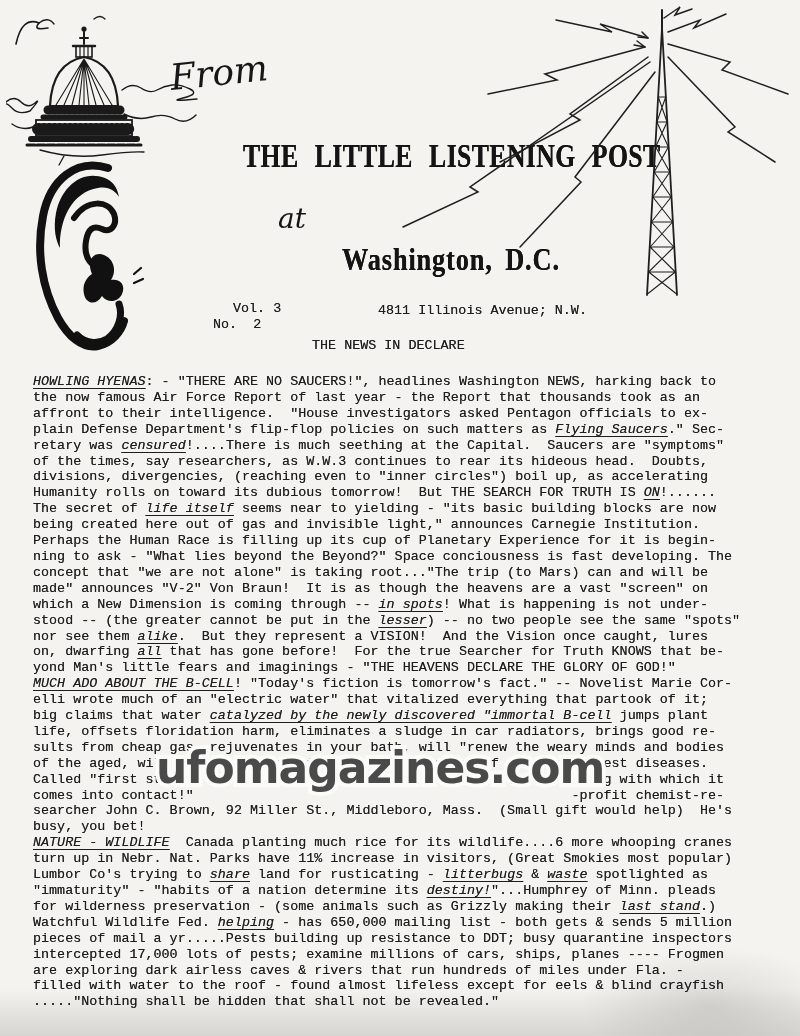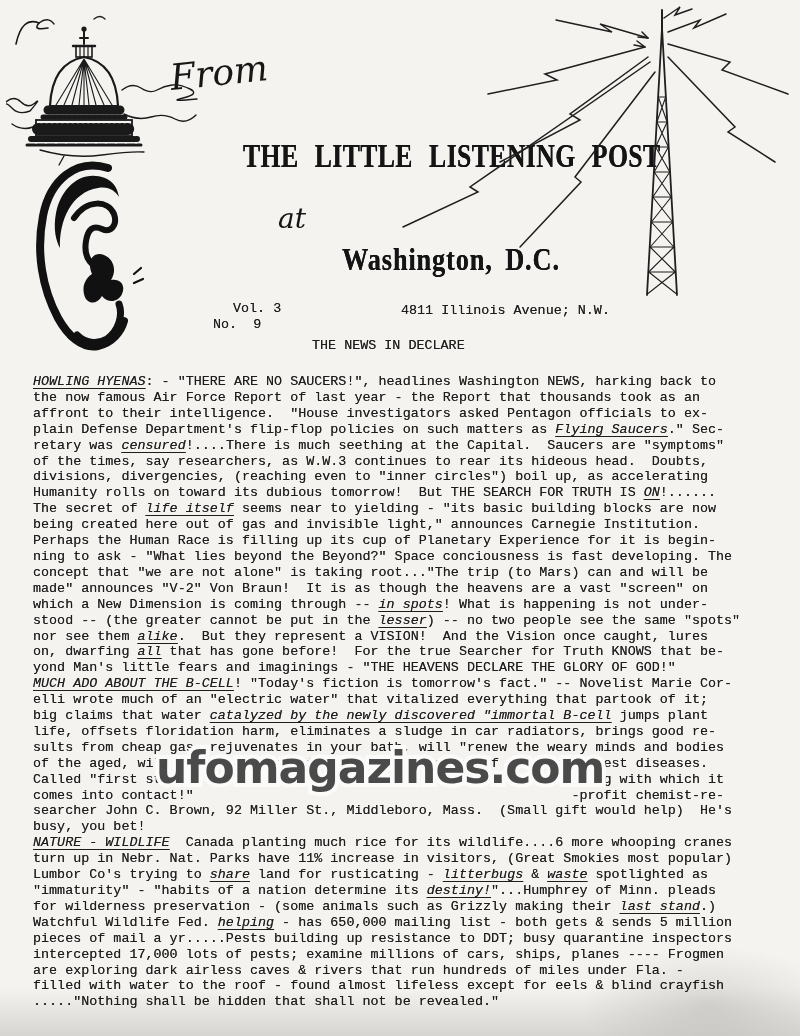--- a/index.html
+++ b/index.html
@@ -44,21 +44,21 @@
     letter-spacing:1px;word-spacing:6px;white-space:nowrap;
     transform:scaleX(0.85);transform-origin:left center;
     text-shadow:0 0 0.6px #141414;
   }
   .typed{
     position:absolute;font-size:13.4px;line-height:16px;
     white-space:pre;color:#1d1d1d;text-shadow:0 0 0.5px rgba(25,25,25,0.75);
   }
   #volume{left:213px;top:301px;margin-left:20px;}
   #issue-number{left:213px;top:317px;}
-  #address{left:401px;top:303px;text-align:right;}
+  #address{left:378px;top:303px;text-align:right;}
   #section-title{left:312px;top:338px;}
   #body-text{
     position:absolute;left:33px;top:374px;width:740px;z-index:1;
     font-size:13.4px;line-height:15.9px;white-space:pre;
     color:#1d1d1d;text-shadow:0 0 0.5px rgba(25,25,25,0.7);
   }
   #body-text u{text-decoration-thickness:1px;text-underline-offset:3px;font-style:italic;}
   .watermark-wrap{
     position:absolute;left:156px;top:742px;z-index:5;
     font-family:"DejaVu Sans","Liberation Sans",sans-serif;
@@ -150,21 +150,21 @@
       </g>
     </g>
   </svg>
 
   <div id="from-label" class="hdr-script">From</div>
   <div id="main-title">THE LITTLE LISTENING POST</div>
   <div id="at-label" class="hdr-script">at</div>
   <div id="location-title">Washington, D.C.</div>
 
   <div id="volume" class="typed">Vol. 3</div>
-  <div id="issue-number" class="typed">No.  9</div>
+  <div id="issue-number" class="typed">No.  2</div>
   <div id="address" class="typed">4811 Illinois Avenue; N.W.</div>
   <div id="section-title" class="typed">THE NEWS IN DECLARE</div>
 
   <div id="body-text"><div><u>HOWLING HYENAS</u>: - "THERE ARE NO SAUCERS!", headlines Washington NEWS, harking back to</div><div>the now famous Air Force Report of last year - the Report that thousands took as an</div><div>affront to their intelligence.  "House investigators asked Pentagon officials to ex-</div><div>plain Defense Department's flip-flop policies on such matters as <u>Flying Saucers</u>." Sec-</div><div>retary was <u>censured</u>!....There is much seething at the Capital.  Saucers are "symptoms"</div><div>of the times, say researchers, as W.W.3 continues to rear its hideous head.  Doubts,</div><div>divisions, divergencies, (reaching even to "inner circles") boil up, as accelerating</div><div>Humanity rolls on toward its dubious tomorrow!  But THE SEARCH FOR TRUTH IS <u>ON</u>!......</div><div>The secret of <u>life itself</u> seems near to yielding - "its basic building blocks are now</div><div>being created here out of gas and invisible light," announces Carnegie Institution.</div><div>Perhaps the Human Race is filling up its cup of Planetary Experience for it is begin-</div><div>ning to ask - "What lies beyond the Beyond?" Space conciousness is fast developing. The</div><div>concept that "we are not alone" is taking root..."The trip (to Mars) can and will be</div><div>made" announces "V-2" Von Braun!  It is as though the heavens are a vast "screen" on</div><div>which a New Dimension is coming through -- <u>in spots</u>! What is happening is not under-</div><div>stood -- (the greater cannot be put in the <u>lesser</u>) -- no two people see the same "spots"</div><div>nor see them <u>alike</u>.  But they represent a VISION!  And the Vision once caught, lures</div><div>on, dwarfing <u>all</u> that has gone before!  For the true Searcher for Truth KNOWS that be-</div><div>yond Man's little fears and imaginings - "THE HEAVENS DECLARE THE GLORY OF GOD!"</div><div><u>MUCH ADO ABOUT THE B-CELL</u>! "Today's fiction is tomorrow's fact." -- Novelist Marie Cor-</div><div>elli wrote much of an "electric water" that vitalized everything that partook of it;</div><div>big claims that water <u>catalyzed by the newly discovered "immortal B-cell</u> jumps plant</div><div>life, offsets floridation harm, eliminates a sludge in car radiators, brings good re-</div><div>sults from cheap gas, rejuvenates in your bath, will "renew the weary minds and bodies</div><div>of the aged, will vitalize food - is key to eradication of man's deadliest diseases.</div><div>Called "first step i                                                 ing with which it</div><div>comes into contact!"                                               -profit chemist-re-</div><div>searcher John C. Brown, 92 Miller St., Middleboro, Mass.  (Small gift would help)  He's</div><div>busy, you bet!</div><div><u>NATURE - WILDLIFE</u>  Canada planting much rice for its wildlife....6 more whooping cranes</div><div>turn up in Nebr. Nat. Parks have 11% increase in visitors, (Great Smokies most popular)</div><div>Lumbor Co's trying to <u>share</u> land for rusticating - <u>litterbugs</u> &amp; <u>waste</u> spotlighted as</div><div>"immaturity" - "habits of a nation determine its <u>destiny!</u>"...Humphrey of Minn. pleads</div><div>for wilderness preservation - (some animals such as Grizzly making their <u>last stand</u>.)</div><div>Watchful Wildlife Fed. <u>helping</u> - has 650,000 mailing list - both gets &amp; sends 5 million</div><div>pieces of mail a yr.....Pests building up resistance to DDT; busy quarantine inspectors</div><div>intercepted 17,000 lots of pests; examine millions of cars, ships, planes ---- Frogmen</div><div>are exploring dark airless caves &amp; rivers that run hundreds of miles under Fla. -</div><div>filled with water to the roof - found almost lifeless except for eels &amp; blind crayfish</div><div>....."Nothing shall be hidden that shall not be revealed."</div></div>
 
   <div class="watermark-wrap">
     <span class="watermark-outline">ufomagazines.com</span>
     <span class="watermark-fill">ufomagazines.com</span>
   </div>
 

